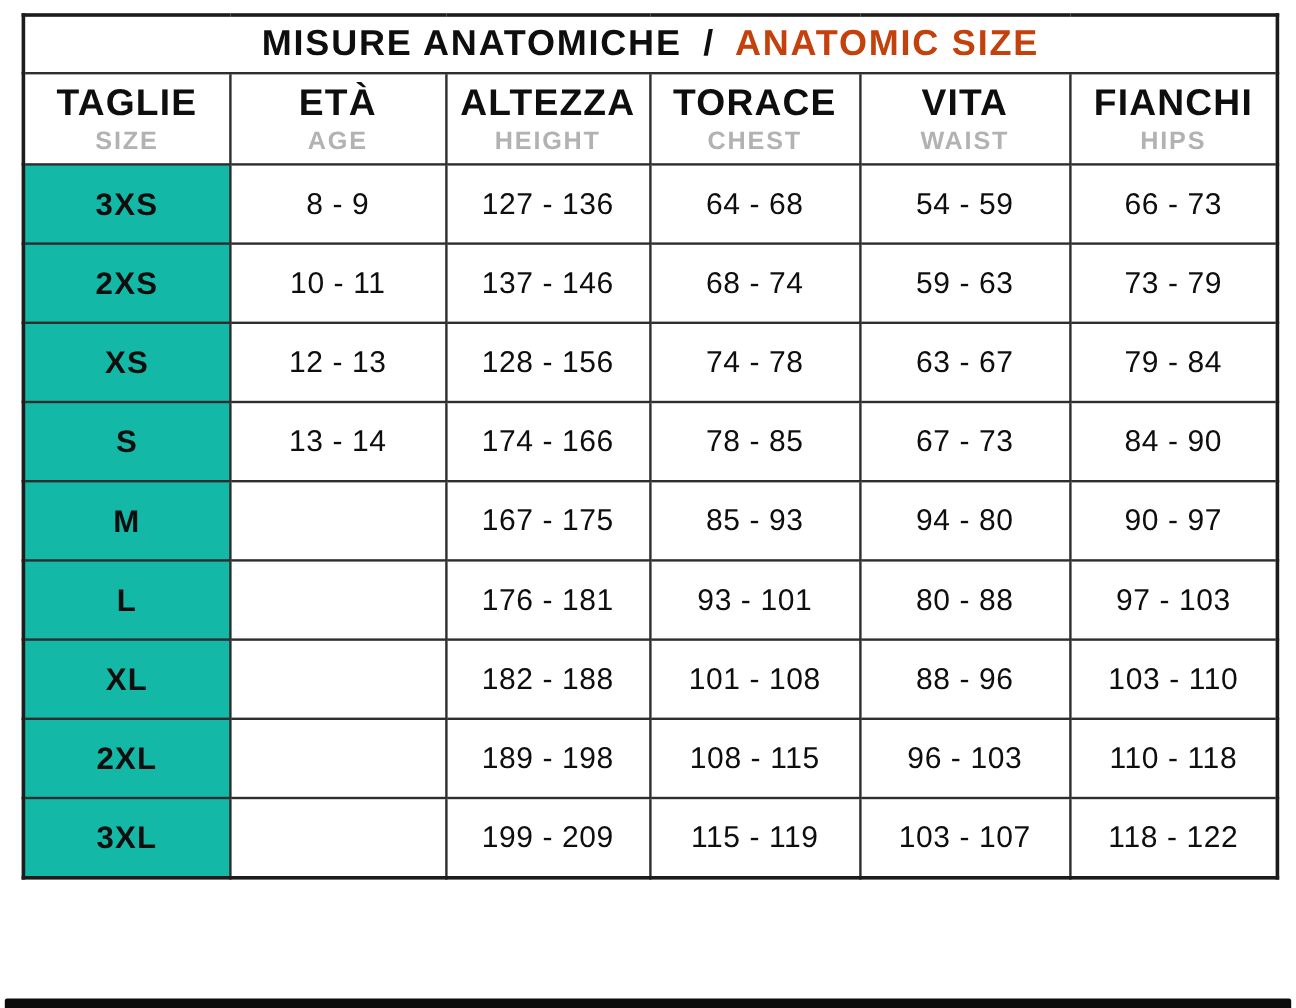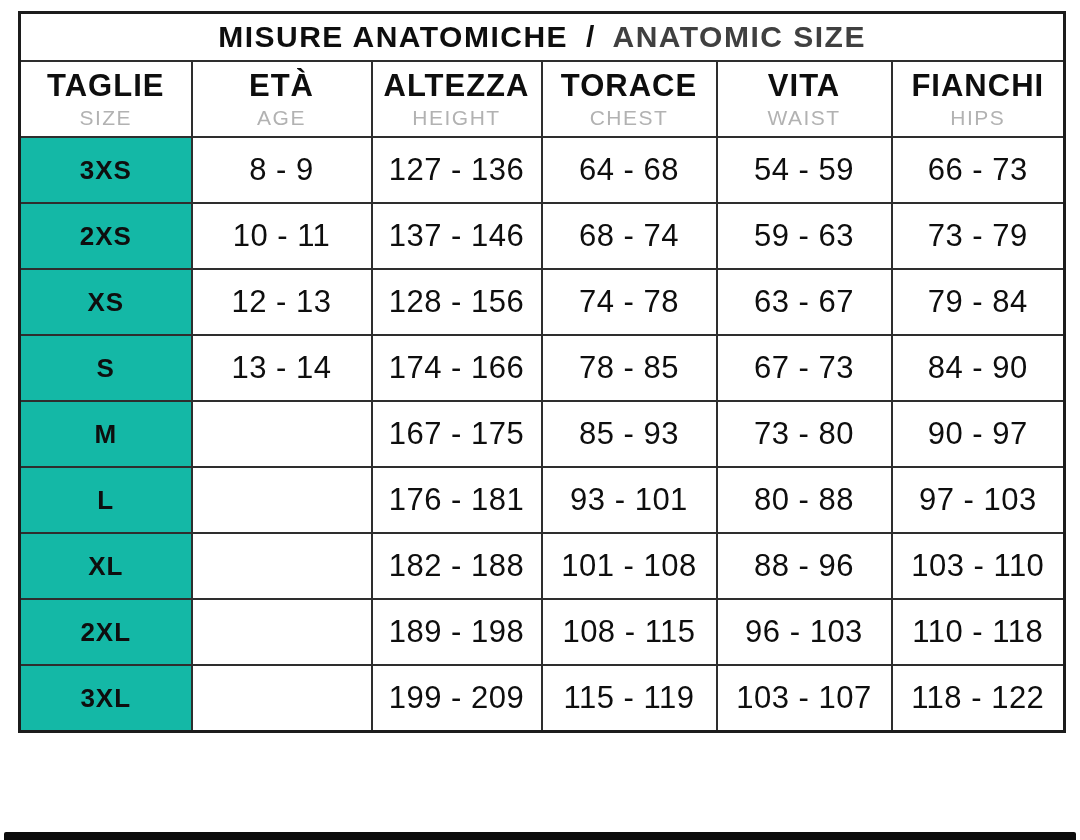--- a/index.html
+++ b/index.html
@@ -39,44 +39,44 @@
     font-size: 30px;
     font-weight: bold;
     letter-spacing: 1.5px;
     background: #ffffff;
   }
   .title-sep {
     margin: 0 8px;
     color: #0e0e0e;
   }
   .title-en {
-    color: #404040;
+    color: #c2410c;
   }
   tr.header-row th {
     height: 74px;
     background: #ffffff;
     line-height: 1.25;
   }
   .h-it {
     display: block;
     font-size: 31px;
     font-weight: bold;
     letter-spacing: 1px;
     color: #0e0e0e;
   }
   .h-en {
     display: block;
     font-size: 21px;
-    font-weight: normal;
+    font-weight: bold;
     letter-spacing: 1.5px;
     color: #b2b2b2;
   }
   tbody td {
     height: 64px;
-    font-size: 31px;
+    font-size: 25px;
     letter-spacing: 0.5px;
     background: #ffffff;
   }
   tbody td.size-cell {
     background: #14b8a6;
     font-weight: bold;
     font-size: 26px;
     letter-spacing: 1px;
   }
   .bottom-bar {
@@ -169,21 +169,21 @@
         <td>174 - 166</td>
         <td>78 - 85</td>
         <td>67 - 73</td>
         <td>84 - 90</td>
       </tr>
       <tr>
         <td class="size-cell">M</td>
         <td></td>
         <td>167 - 175</td>
         <td>85 - 93</td>
-        <td>73 - 80</td>
+        <td>94 - 80</td>
         <td>90 - 97</td>
       </tr>
       <tr>
         <td class="size-cell">L</td>
         <td></td>
         <td>176 - 181</td>
         <td>93 - 101</td>
         <td>80 - 88</td>
         <td>97 - 103</td>
       </tr>

